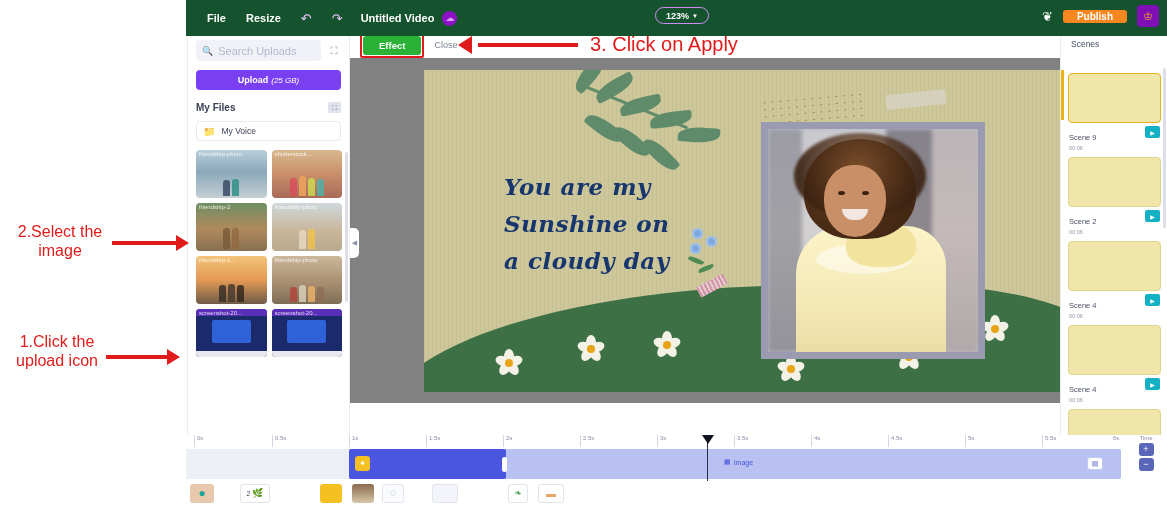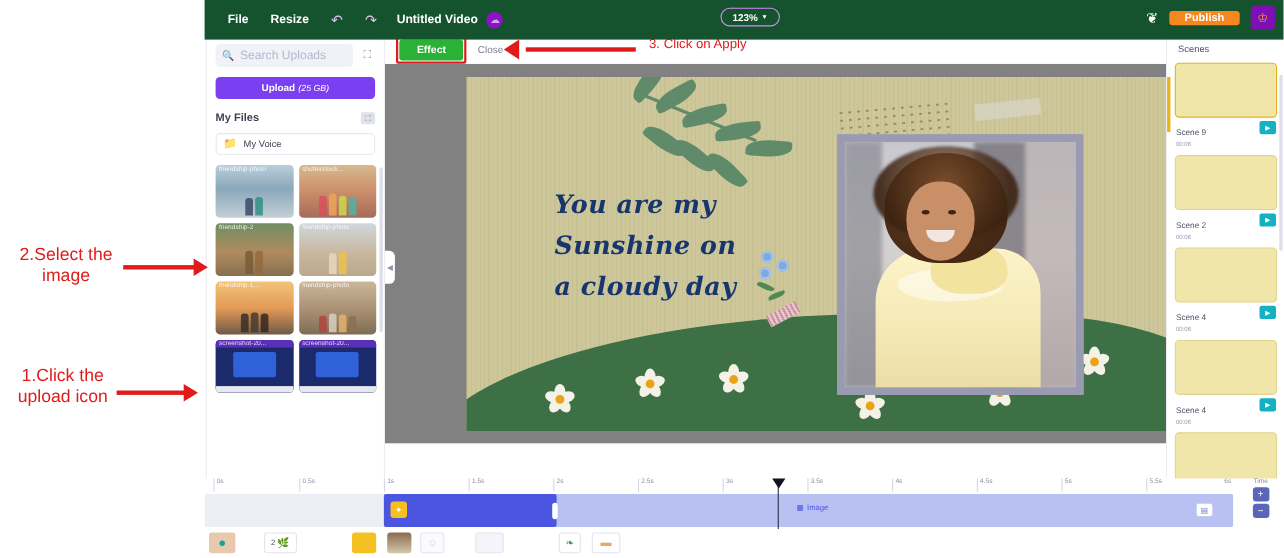--- a/index.html
+++ b/index.html
@@ -202,21 +202,21 @@
   }
   .close-link { font-size: 9px; color: #7b7f96; cursor: pointer; }
   #arrow3 { position: absolute; left: 108px; top: 8px; width: 120px; height: 10px; }
   #arrow3 .shaft3 { position: absolute; right: 0; top: 3px; width: 100px; height: 4px; background: #e01b1b; }
   #arrow3 .head3 {
     position: absolute; left: 0; top: -4px; width: 0; height: 0;
     border-top: 9px solid transparent; border-bottom: 9px solid transparent;
     border-right: 14px solid #e01b1b;
   }
   #ann3 {
-    position: absolute; left: 240px; top: 1px; color: #e01b1b; font-size: 12px;
+    position: absolute; left: 240px; top: 1px; color: #e01b1b; font-size: 20px;
     white-space: nowrap;
   }
 
   
   .stage {
     position: absolute; left: 350px; top: 58px; width: 710px; height: 345px;
     background: #818181; z-index: 20; overflow: hidden;
   }
   .collapse-handle {
     position: absolute; left: 0; top: 170px; width: 9px; height: 30px;
@@ -321,21 +321,21 @@
   .hood {
     position: absolute; left: 78px; top: 92px; width: 70px; height: 46px;
     border-radius: 50% 50% 40% 40%; background: #f2e49f;
   }
 
   
   .scenes {
     position: absolute; left: 1060px; top: 32px; width: 107px; height: 403px;
     background: #fff; z-index: 26; border-left: 1px solid #ececf2;
   }
-  .scenes-title { font-size: 8.5px; color: #4a4f66; padding: 7px 0 8px 10px; }
+  .scenes-title { font-size: 8.5px; color: #4a4f66; padding: 7px 0 24px 10px; }
   .scenes-list { padding: 0 7px; }
   .scene-thumb {
     width: 93px; height: 50px; background: #f0e6a9; border-radius: 4px;
     border: 1px solid #e2d48e; cursor: pointer;
   }
   .scene-thumb.sel { border: 1px solid #e6b31a; }
   .scene-meta {
     display: flex; align-items: flex-start; justify-content: space-between;
     padding: 3px 0 6px 1px;
   }

